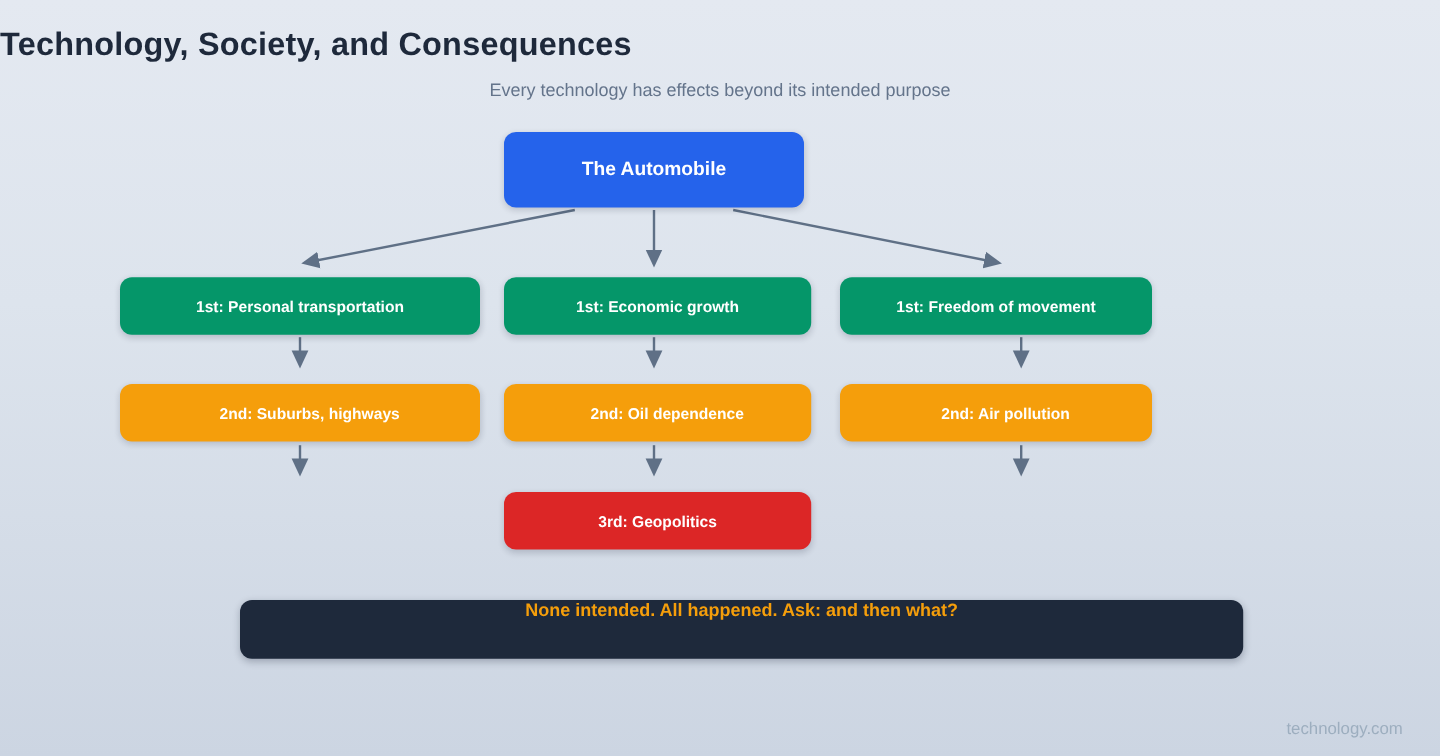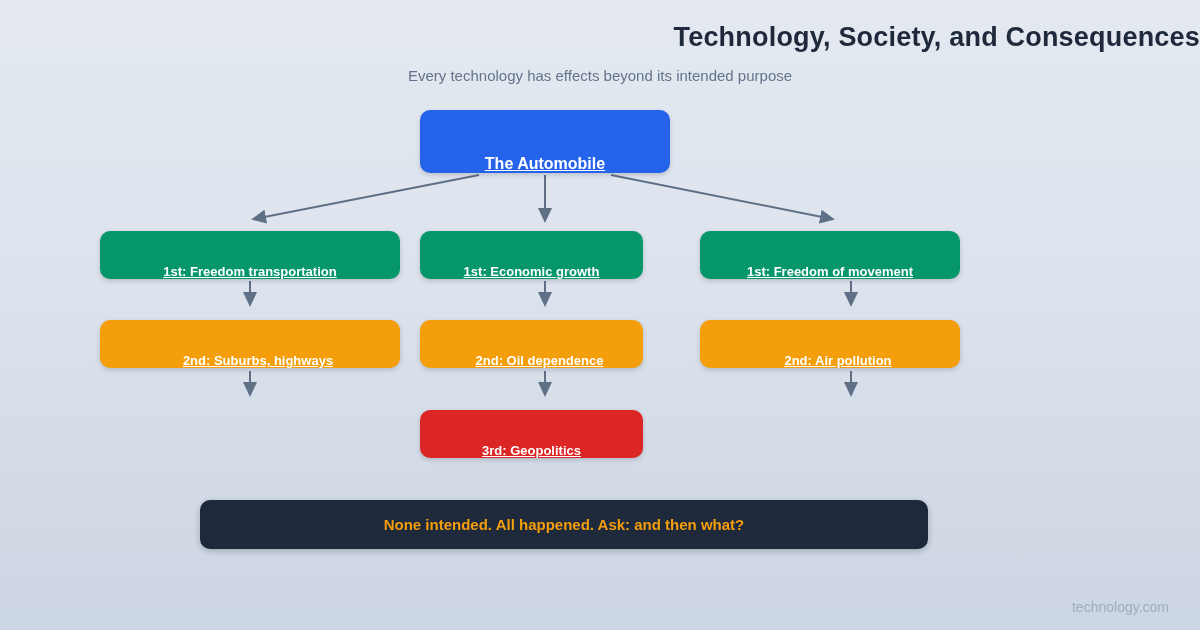--- a/index.html
+++ b/index.html
@@ -6,56 +6,55 @@
   html, body { width: 1200px; height: 630px; overflow: hidden; }
   body {
     font-family: "Liberation Sans", sans-serif;
     position: relative;
     background: linear-gradient(180deg, #e4e9f1 0%, #dde4ed 40%, #ccd5e2 100%);
   }
   .canvas { position: absolute; inset: 0; width: 1200px; height: 630px; }
 
   .title {
     position: absolute; top: 22px; left: 0; width: 1200px;
-    text-align: right; font-size: 27px; font-weight: 700;
+    text-align: left; font-size: 27px; font-weight: 700;
     color: var(--title-text, #1e293b); letter-spacing: 0.2px;
   }
   .subtitle {
     position: absolute; top: 67px; left: 0; width: 1200px;
     text-align: center; font-size: 15px; font-weight: 400;
     color: var(--subtitle-text, #64748b);
   }
 
   .node {
-    position: absolute; display: flex; align-items: flex-end; justify-content: center;
+    position: absolute; display: flex; align-items: center; justify-content: center;
     border-radius: 10px; color: #ffffff; font-weight: 700;
     box-shadow: 0 2px 5px rgba(15, 23, 42, 0.18);
     text-align: center;
-    text-decoration: underline;
   }
   .root-node {
     left: 420px; top: 110px; width: 250px; height: 63px;
     background: var(--root, #2563eb); font-size: 16px;
   }
   .order-node { height: 48px; font-size: 13px; }
   .row-first  { top: 231px; background: var(--first-order, #059669); }
   .row-second { top: 320px; background: var(--second-order, #f59e0b); padding-left: 16px; }
   .row-third  { top: 410px; background: var(--third-order, #dc2626); }
   .col-0 { left: 100px; width: 300px; }
-  .col-1 { left: 420px; width: 223px; }
+  .col-1 { left: 420px; width: 256px; }
   .col-2 { left: 700px; width: 260px; }
 
   svg.arrows { position: absolute; inset: 0; pointer-events: none; }
   svg.arrows line { stroke: var(--arrow, #5f7086); stroke-width: 2; }
   svg.arrows marker path { fill: var(--arrow, #5f7086); }
 
   .banner {
-    position: absolute; left: 200px; top: 500px; width: 728px; height: 49px;
+    position: absolute; left: 200px; top: 500px; width: 836px; height: 49px;
     background: var(--banner-bg, #1e293b); border-radius: 10px;
-    display: flex; align-items: center; justify-content: center;
+    display: flex; align-items: flex-start; justify-content: center;
     box-shadow: 0 2px 6px rgba(15, 23, 42, 0.25);
   }
   .banner-text {
     color: var(--banner-text, #f59e0b); font-weight: 700; font-size: 15px;
   }
 
   .watermark {
     position: absolute; top: 599px; right: 31px;
     font-size: 14px; color: #9daebf;
   }
@@ -83,21 +82,21 @@
     <line x1="250" y1="371" x2="250" y2="394" marker-end="url(#arrowhead)"></line>
     <line x1="545" y1="371" x2="545" y2="394" marker-end="url(#arrowhead)"></line>
     <line x1="851" y1="371" x2="851" y2="394" marker-end="url(#arrowhead)"></line>
   </svg>
 
   <div class="node root-node">
     <span>The Automobile</span>
   </div>
 
   <div class="node order-node row-first col-0">
-    <span>1st: Freedom transportation</span>
+    <span>1st: Personal transportation</span>
   </div>
   <div class="node order-node row-first col-1">
     <span>1st: Economic growth</span>
   </div>
   <div class="node order-node row-first col-2">
     <span>1st: Freedom of movement</span>
   </div>
 
   <div class="node order-node row-second col-0">
     <span>2nd: Suburbs, highways</span>

